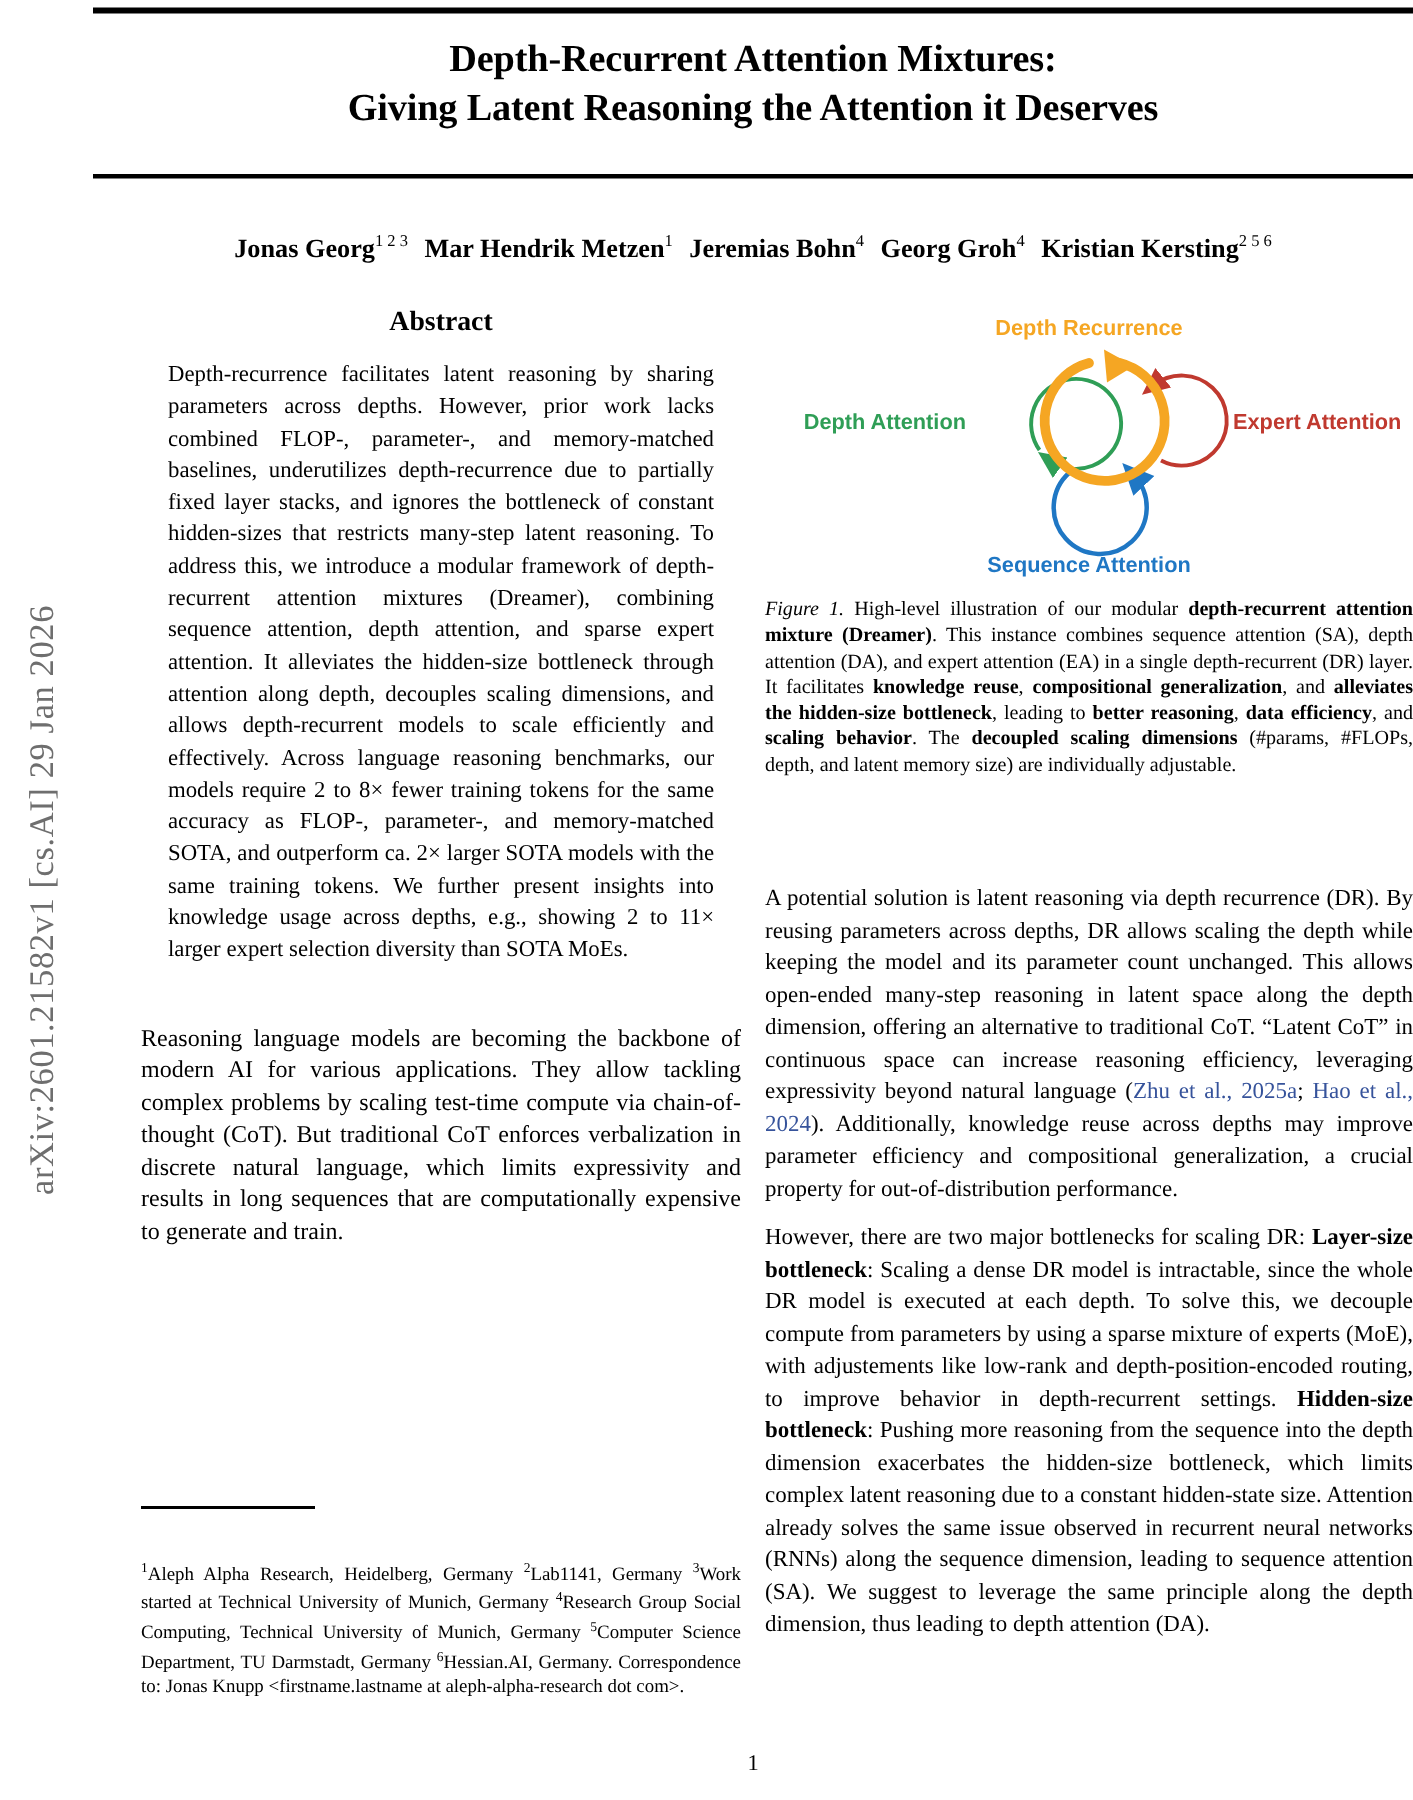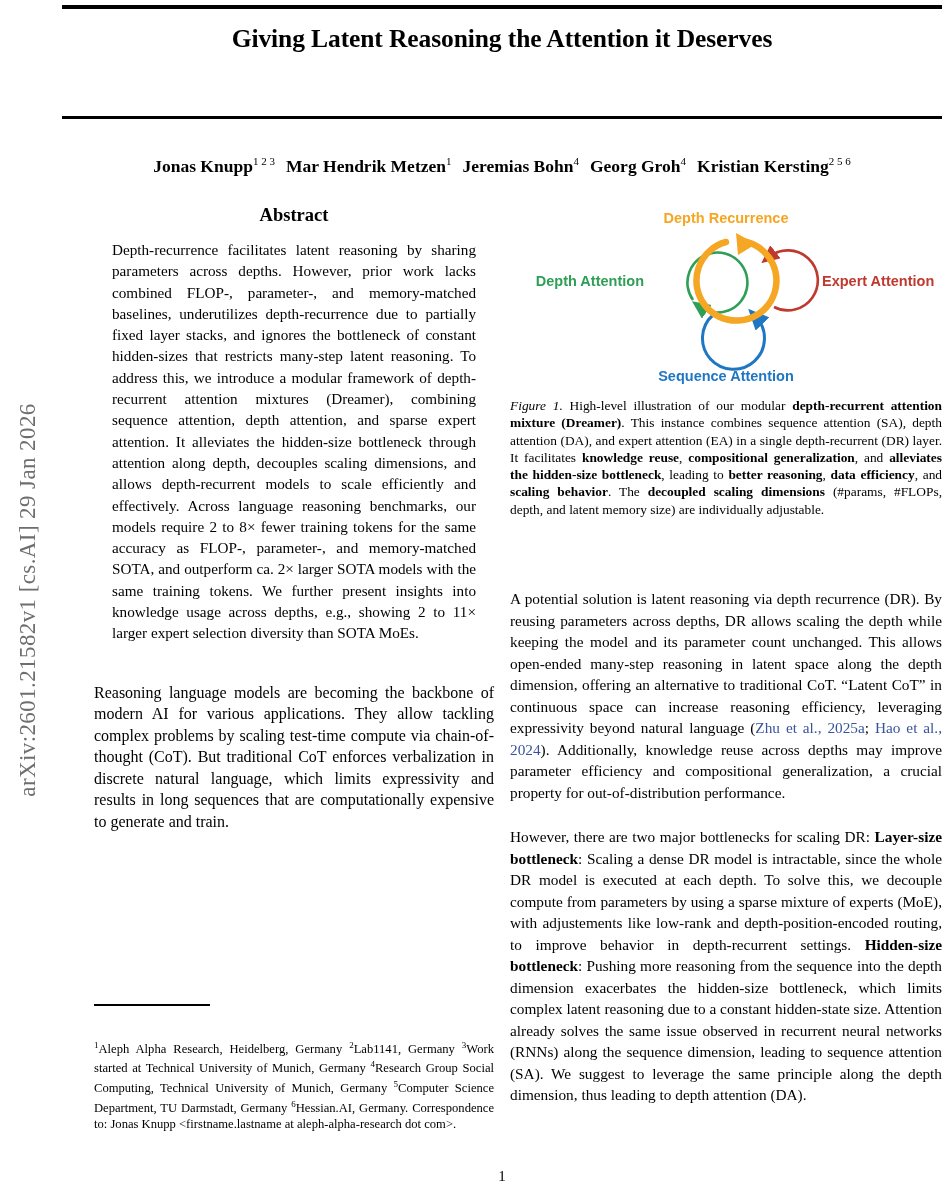--- a/index.html
+++ b/index.html
@@ -123,21 +123,21 @@
     font-size: 18px;
     font-family: "Liberation Serif", serif;
     margin: 0 0 9px 0;
   }
   .body-par {
     font-size: 16px;
     line-height: 21.5px;
     text-align: justify;
     margin: 0 0 0 0;
   }
-  .body-par + .body-par { margin-top: 23px; }
+  .body-par + .body-par { margin-top: 11px; }
 
   .cite { color: #36539b; }
 
   
   #footnote {
     position: absolute;
     left: 32px;
     top: 1004px;
     width: 400px;
   }
@@ -204,26 +204,27 @@
 
 <div id="arxiv-stamp">
   <div class="stamp-text">arXiv:2601.21582v1  [cs.AI]  29 Jan 2026</div>
 </div>
 
 <div id="page">
 
   <div class="rule-top"></div>
 
   <div id="title-block">
+    <div class="title-line">Depth-Recurrent Attention Mixtures:</div>
     <div class="title-line">Giving Latent Reasoning the Attention it Deserves</div>
   </div>
 
   <div class="rule-under-title"></div>
 
-  <div id="authors"><span>Jonas Knupp</span><span class="aff">1 2 3</span><span class="sep"></span><span>Mar Hendrik Metzen</span><span class="aff">1</span><span class="sep"></span><span>Jeremias Bohn</span><span class="aff">4</span><span class="sep"></span><span>Georg Groh</span><span class="aff">4</span><span class="sep"></span><span>Kristian Kersting</span><span class="aff">2 5 6</span></div>
+  <div id="authors"><span>Jonas Georg</span><span class="aff">1 2 3</span><span class="sep"></span><span>Mar Hendrik Metzen</span><span class="aff">1</span><span class="sep"></span><span>Jeremias Bohn</span><span class="aff">4</span><span class="sep"></span><span>Georg Groh</span><span class="aff">4</span><span class="sep"></span><span>Kristian Kersting</span><span class="aff">2 5 6</span></div>
 
   <div class="col col-left">
     <div class="abstract-head">Abstract</div>
     <div class="abstract-body">Depth-recurrence facilitates latent reasoning by sharing parameters across depths. However, prior work lacks combined FLOP-, parameter-, and memory-matched baselines, underutilizes depth-recurrence due to partially fixed layer stacks, and ignores the bottleneck of constant hidden-sizes that restricts many-step latent reasoning. To address this, we introduce a modular framework of depth-recurrent attention mixtures (Dreamer), combining sequence attention, depth attention, and sparse expert attention. It alleviates the hidden-size bottleneck through attention along depth, decouples scaling dimensions, and allows depth-recurrent models to scale efficiently and effectively. Across language reasoning benchmarks, our models require 2 to 8× fewer training tokens for the same accuracy as FLOP-, parameter-, and memory-matched SOTA, and outperform ca. 2× larger SOTA models with the same training tokens. We further present insights into knowledge usage across depths, e.g., showing 2 to 11× larger expert selection diversity than SOTA MoEs.</div>
 
     <div style="height:38px"></div>
 
     <div class="body-par">Reasoning language models are becoming the backbone of modern AI for various applications. They allow tackling complex problems by scaling test-time compute via chain-of-thought (CoT). But traditional CoT enforces verbalization in discrete natural language, which limits expressivity and results in long sequences that are computationally expensive to generate and train.</div>
   </div>
 

